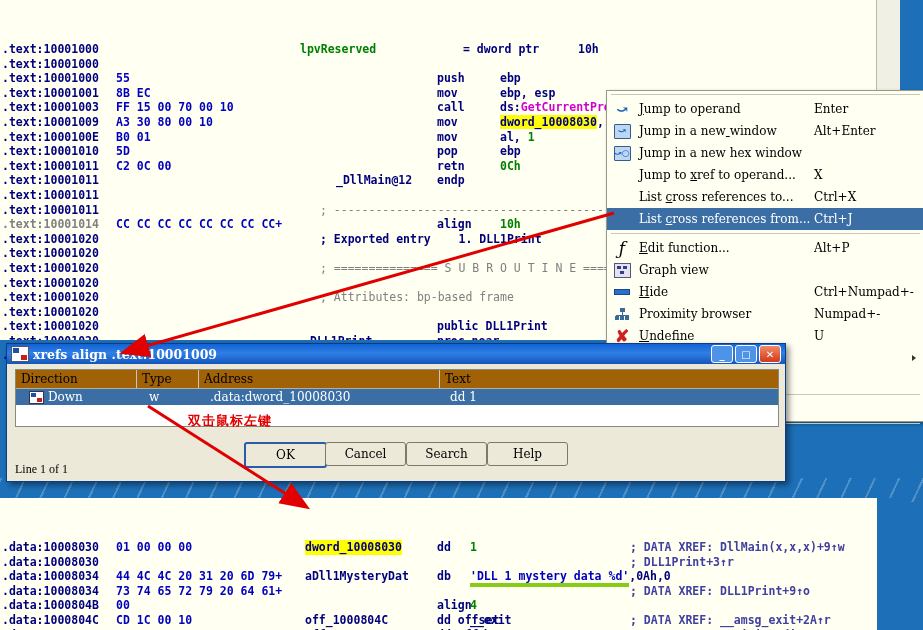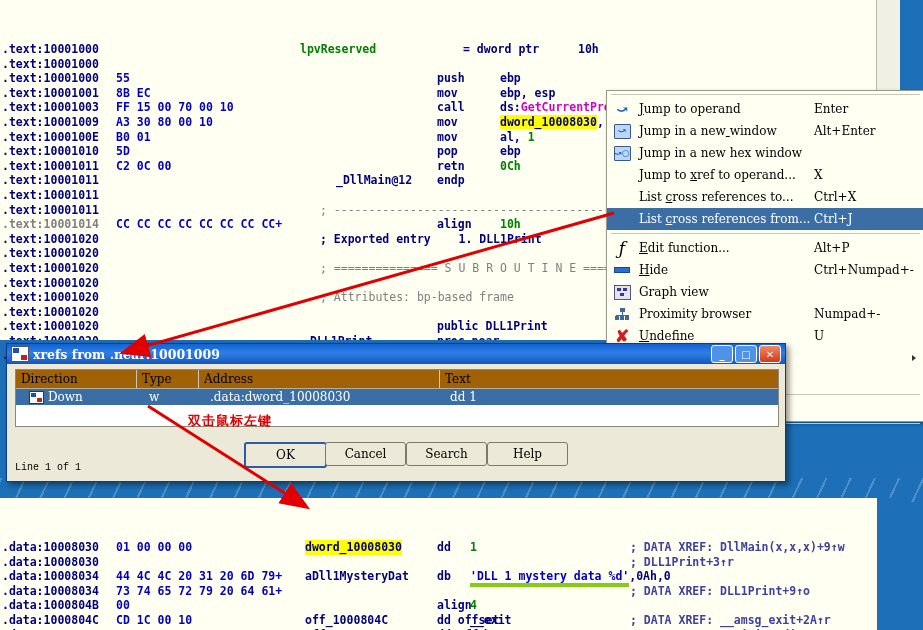--- a/index.html
+++ b/index.html
@@ -156,22 +156,22 @@
     background:#ece9d8;border:1px solid #7b7b6b;border-radius:3px;
     font-family:"DejaVu Serif","Liberation Serif",serif;font-size:12px;
     color:#000;display:flex;align-items:center;justify-content:center;
   }
   #btn-ok{left:237px;border:2px solid #2a5ca8;}
   #btn-cancel{left:318px;}
   #btn-search{left:399px;}
   #btn-help{left:480px;}
 
   #dlg-status{
-    position:absolute;left:8px;top:118px;font-size:10px;color:#000;
-    font-family:Liberation Mono, monospace;
+    position:absolute;left:8px;top:118px;font-size:12px;color:#000;
+    font-family:Liberation Serif, serif;
   }
 
   
   #cn-note{
     position:absolute;left:188px;top:412px;color:#e00000;
     font-family:"DejaVu Sans","Liberation Sans",sans-serif;
     font-size:13px;font-weight:bold;letter-spacing:1px;
   }
 
   
@@ -229,35 +229,35 @@
     <div class="sep full"></div>
     <div class="mi">
       <span class="mi-ico">
         <span class="ico-f">ƒ</span>
       </span>
       <span class="mi-lbl"><u>E</u>dit function...</span>
       <span class="mi-key">Alt+P</span>
     </div>
     <div class="mi">
       <span class="mi-ico">
-        <span class="ico-hide"></span>
-      </span>
-      <span class="mi-lbl"><u>H</u>ide</span>
-      <span class="mi-key">Ctrl+Numpad+-</span>
-    </div>
-    <div class="mi">
-      <span class="mi-ico">
         <span class="ico-graph">
           <i></i>
           <i></i>
           <i></i>
         </span>
       </span>
       <span class="mi-lbl">Graph view</span>
       <span class="mi-key"></span>
+    </div>
+    <div class="mi">
+      <span class="mi-ico">
+        <span class="ico-hide"></span>
+      </span>
+      <span class="mi-lbl"><u>H</u>ide</span>
+      <span class="mi-key">Ctrl+Numpad+-</span>
     </div>
     <div class="mi">
       <span class="mi-ico">
         <span class="ico-prox">
           <i style="left:5px;top:0;width:5px;height:4px;"></i>
           <i style="left:7px;top:4px;width:1px;height:3px;"></i>
           <i style="left:1px;top:7px;width:13px;height:1px;"></i>
           <i style="left:0;top:8px;width:4px;height:4px;"></i>
           <i style="left:5px;top:8px;width:4px;height:4px;"></i>
           <i style="left:10px;top:8px;width:4px;height:4px;"></i>
@@ -295,21 +295,21 @@
 <div id="band"></div>
 
 <div class="disasm" id="pane-bottom">
   <div id="bot-scroll"></div>
   <div id="rows-bottom"><div class="row"><span class="seg">.data:10008030</span><span class="bytes">01 00 00 00</span><span class="lbl hl" style="left:305px">dword_10008030</span><span class="mn" style="left:437px">dd</span><span class="op" style="left:470px"><span class="grn">1</span></span><span class="xref" style="position:absolute;left:630px">; DATA XREF: DllMain(x,x,x)+9↑w</span></div><div class="row"><span class="seg">.data:10008030</span><span class="xref" style="position:absolute;left:630px">; DLL1Print+3↑r</span></div><div class="row"><span class="seg">.data:10008034</span><span class="bytes">44 4C 4C 20 31 20 6D 79+</span><span class="lbl" style="left:305px">aDll1MysteryDat</span><span class="mn" style="left:437px">db</span><span class="op" style="left:470px"><span class="strlit under-red">'DLL 1 mystery data %d'</span>,0Ah,0</span></div><div class="row"><span class="seg">.data:10008034</span><span class="bytes">73 74 65 72 79 20 64 61+</span><span class="xref" style="position:absolute;left:630px">; DATA XREF: DLL1Print+9↑o</span></div><div class="row"><span class="seg">.data:1000804B</span><span class="bytes">00</span><span class="mn" style="left:437px">align</span><span class="op" style="left:470px"><span class="grn">4</span></span></div><div class="row"><span class="seg">.data:1000804C</span><span class="bytes">CD 1C 00 10</span><span class="lbl" style="left:305px">off_1000804C</span><span class="mn" style="left:437px">dd offset</span><span class="op" style="left:470px"><span>__exit</span></span><span class="xref" style="position:absolute;left:630px">; DATA XREF: __amsg_exit+2A↑r</span></div><div class="row"><span class="seg">.data:10008050</span><span class="bytes">00 B4 00 10</span><span class="lbl" style="left:305px">off_10008050</span><span class="mn" style="left:437px">dd offset</span><span class="op" style="left:470px"><span>unk_1000B400</span></span><span class="xref" style="position:absolute;left:630px">; DATA XREF: ___initstdio+55↑o</span></div></div>
 </div>
 
 <div id="xrefs-dlg">
   <div id="dlg-title">
     <span class="t-ico"></span>
-    <span class="t-txt">xrefs from .near:10001009</span>
+    <span class="t-txt">xrefs align .text:10001009</span>
     <span class="wbtns">
       <span class="wbtn min">_</span>
       <span class="wbtn max">□</span>
       <span class="wbtn cls">✕</span>
     </span>
   </div>
 
   <div id="dlg-list">
     <div id="list-head">
       <div class="c-dir">Direction</div>

